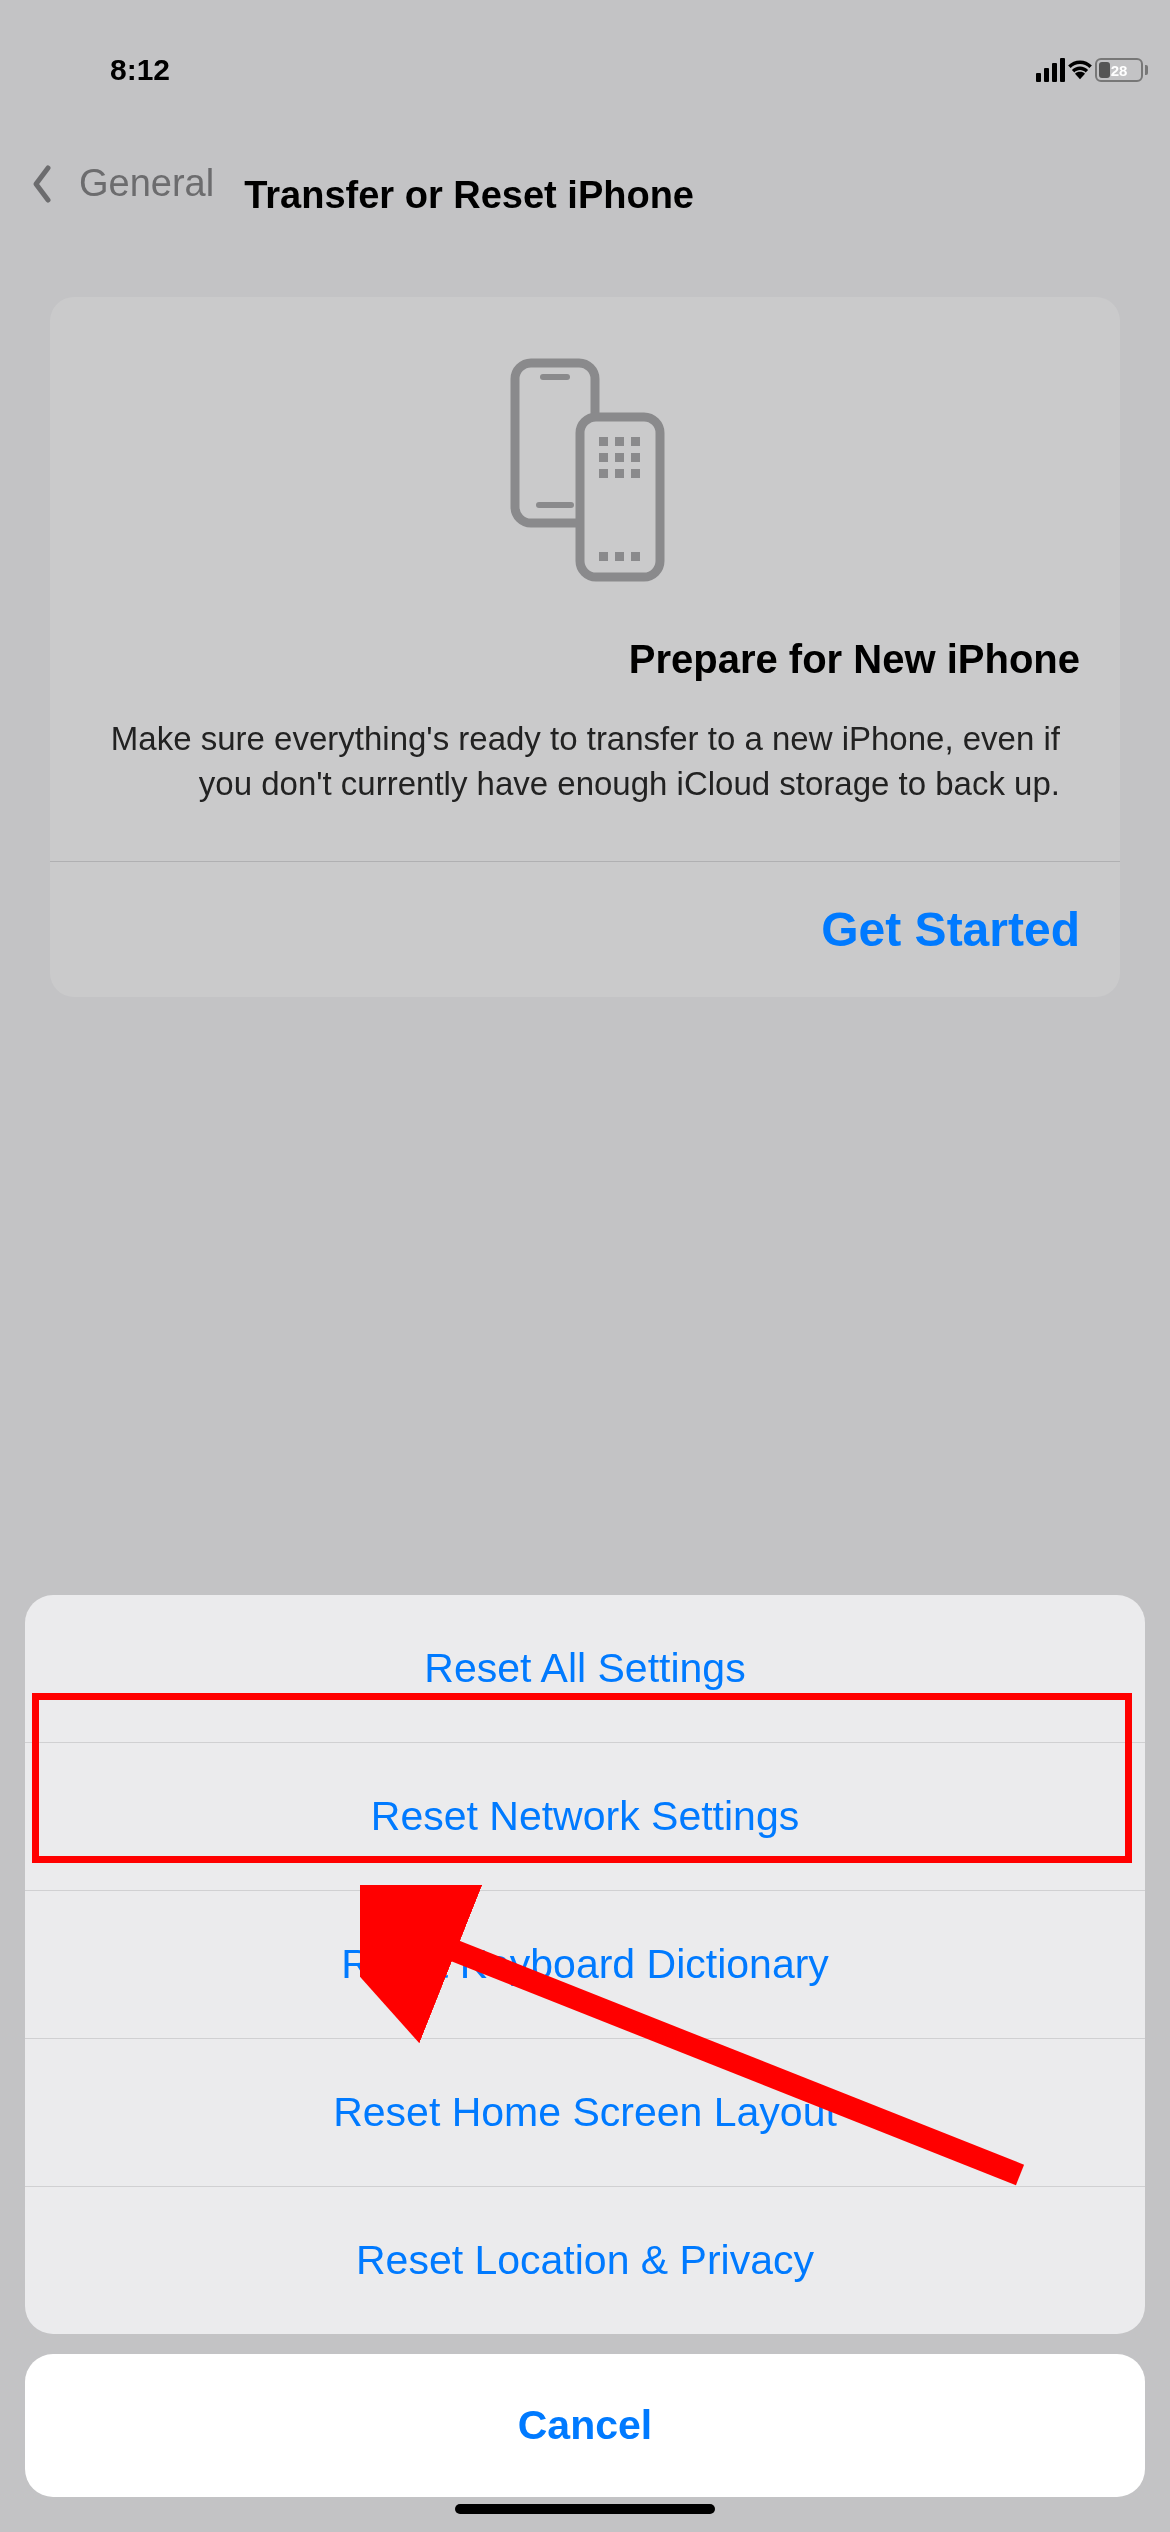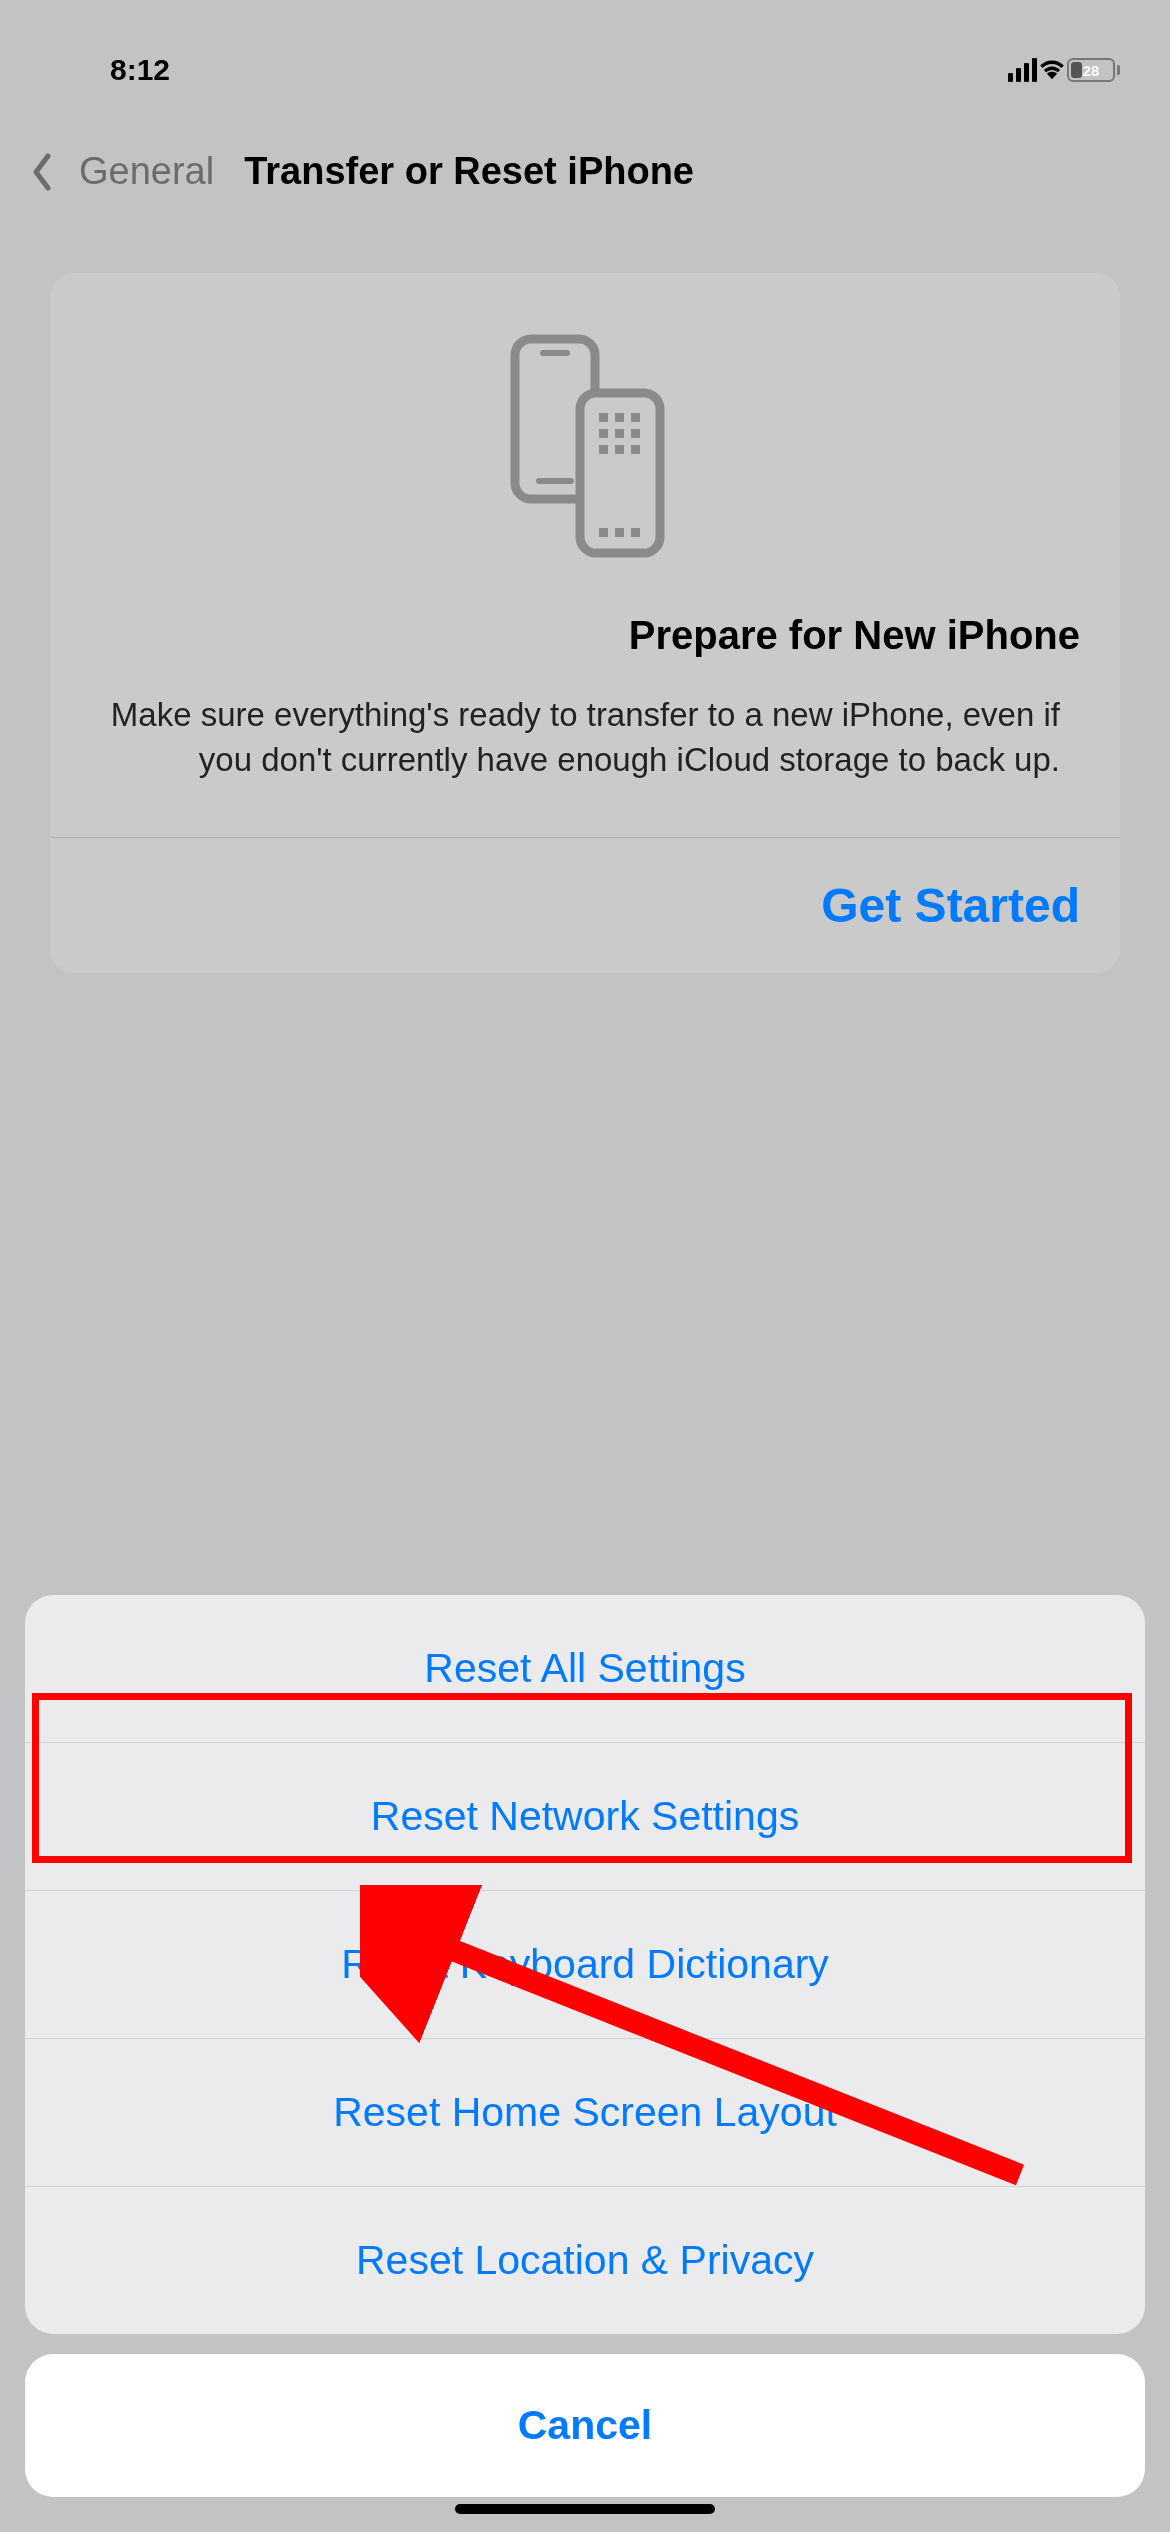--- a/index.html
+++ b/index.html
@@ -16,21 +16,21 @@
       background: #c3c3c5;
       position: relative;
       overflow: hidden;
     }
     
     
     .status-bar {
       display: flex;
       justify-content: space-between;
       align-items: center;
-      padding: 30px 50px 10px 110px;
+      padding: 30px 22px 10px 110px;
       height: 120px;
     }
     
     .status-time {
       font-size: 30px;
       font-weight: 600;
       color: #000;
     }
     
     .status-right {
@@ -121,20 +121,21 @@
     .back-label {
       font-size: 38px;
       color: #6c6c6e;
     }
     
     .page-title {
       font-size: 38px;
       font-weight: 600;
       color: #000;
       margin-left: 30px;
+      margin-top: 24px;
     }
     
     
     .prepare-card {
       margin: 40px 50px 0 50px;
       background: #cacacb;
       border-radius: 24px;
       padding: 60px 40px 0 40px;
       text-align: right;
     }

